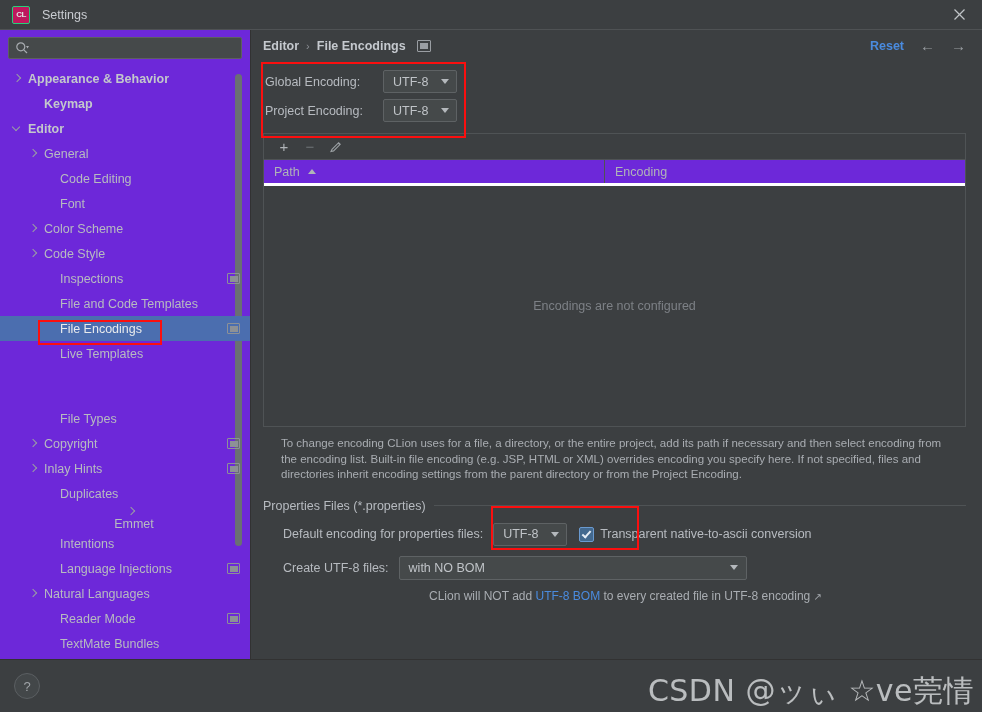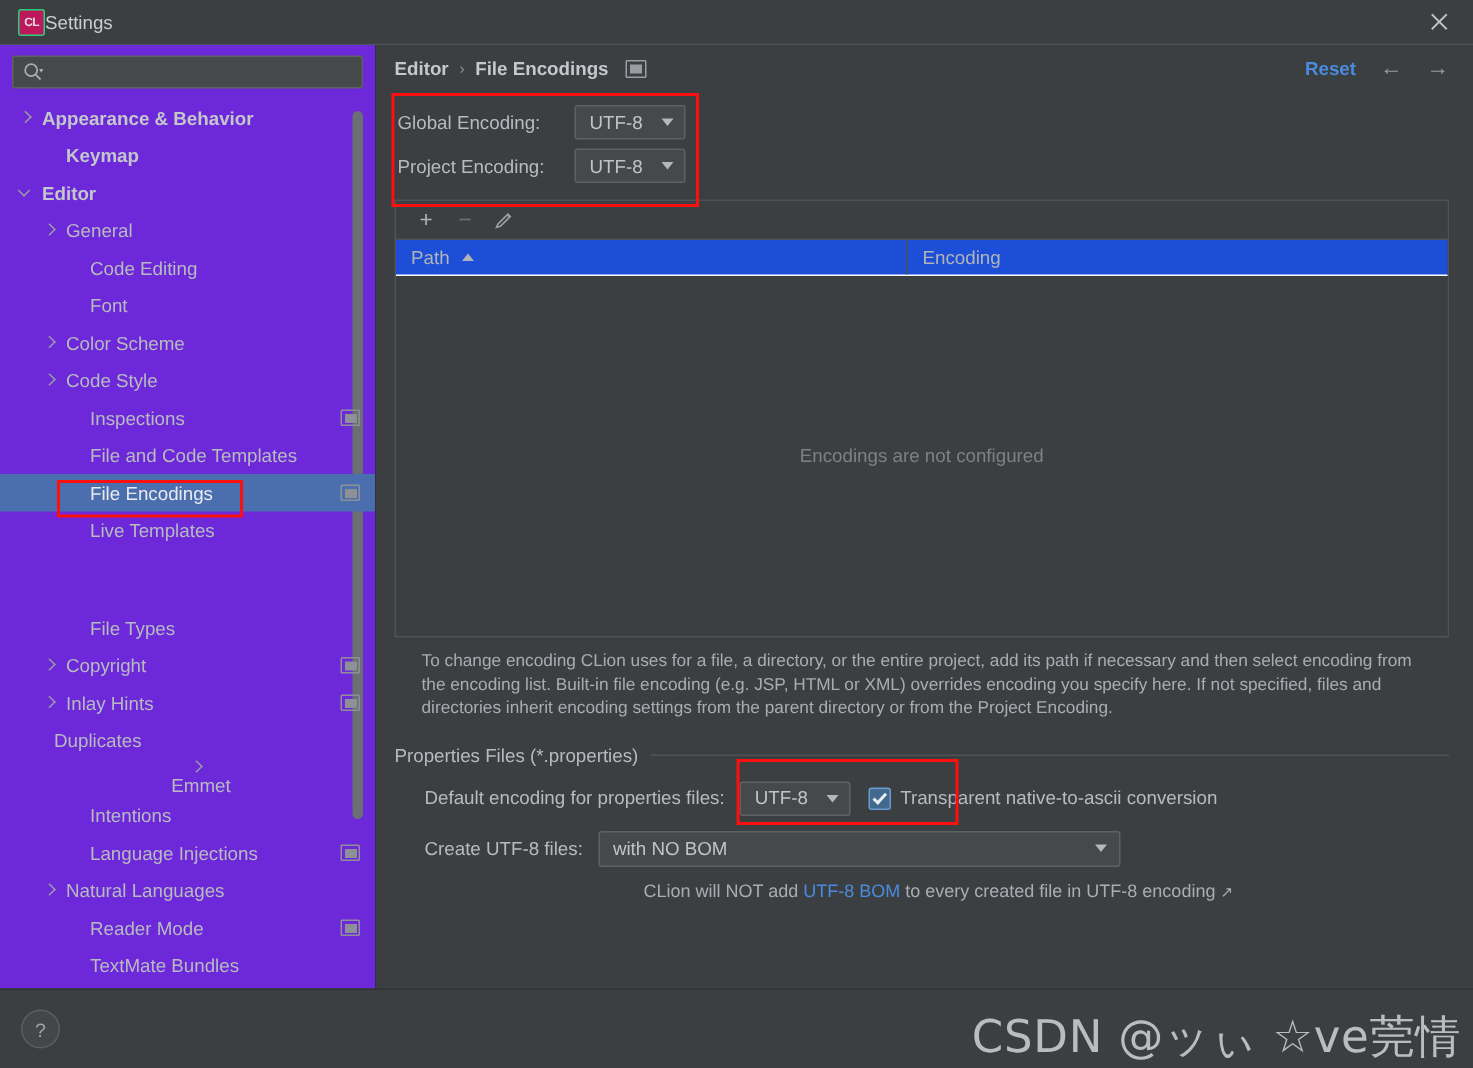--- a/index.html
+++ b/index.html
@@ -38,20 +38,21 @@
     width: 16px; height: 16px;
     border: 1.5px solid #27d07a;
     border-radius: 2px;
     display: flex; align-items: center; justify-content: center;
     font-size: 8px; font-weight: bold; color: #e0e0e0;
     background: #be185d;
     letter-spacing: -0.5px;
     flex: none;
   }
   .title-text {
+    margin-left: 12px;
     font-size: 12.5px;
     color: #c9ccd1;
   }
   .close-btn {
     position: absolute;
     right: 0; top: 0;
     width: 46px; height: 29px;
     display: flex; align-items: center; justify-content: center;
     color: #c0c3c7;
     font-size: 15px;
@@ -292,22 +293,22 @@
     width: 24px; height: 20px;
     display: flex; align-items: center; justify-content: center;
     color: #b0b4b8;
     font-size: 15px;
     line-height: 1;
   }
   .tbtn.dim { color: #6e7276; }
   .tbl-head {
     height: 23px;
     display: flex;
-    background: #1d4ed8;
-    border-bottom: 1px solid #ffffff;
+    background: #6d28d9;
+    border-bottom: 3px solid #ffffff;
     align-items: stretch;
   }
   .th {
     display: flex;
     align-items: center;
     padding-left: 10px;
     font-size: 12.5px;
     color: #b0b4b8;
   }
   .th.path { width: 330px; border-right: 1px solid #4f5355; }
@@ -565,21 +566,21 @@
           <div class="tree-item" style="padding-left: 28px;">
             <span class="arrow right"></span>
             <span class="tree-label">Copyright</span>
             <span class="cfg-icon"></span>
           </div>
           <div class="tree-item" style="padding-left: 28px;">
             <span class="arrow right"></span>
             <span class="tree-label">Inlay Hints</span>
             <span class="cfg-icon"></span>
           </div>
-          <div class="tree-item" style="padding-left: 20px;">
+          <div class="tree-item" style="padding-left: 44px;">
             <span class="arrow"></span>
             <span class="tree-label">Duplicates</span>
           </div>
           <div class="tree-item" style="padding-left: 28px; flex-direction: column;">
             <span class="arrow right"></span>
             <span class="tree-label">Emmet</span>
           </div>
           <div class="tree-item" style="padding-left: 44px;">
             <span class="arrow"></span>
             <span class="tree-label">Intentions</span>

